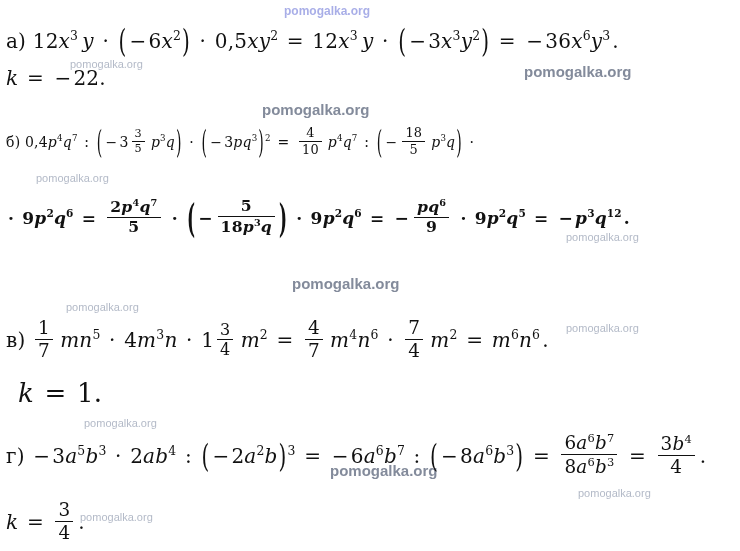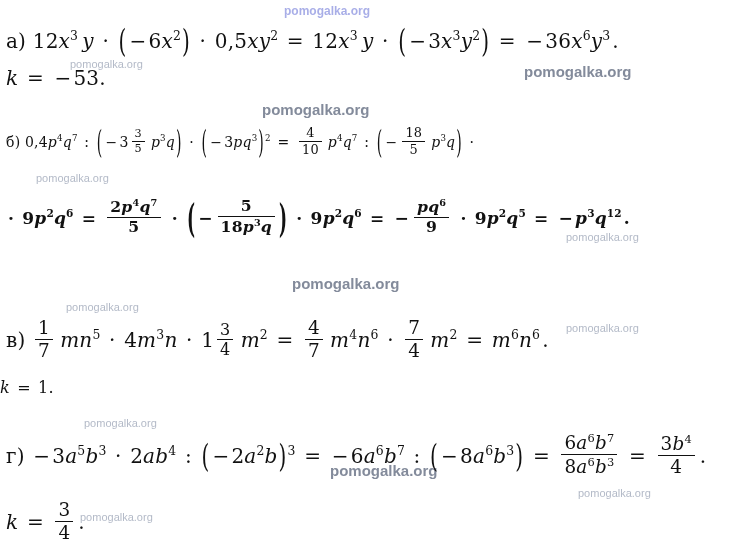--- a/index.html
+++ b/index.html
@@ -112,37 +112,37 @@
   <div class="wm sm" style="left:84px;  top:417px;">pomogalka.org</div>
   <div class="wm mid strong" style="left:330px; top:462px;">pomogalka.org</div>
   <div class="wm sm" style="left:578px; top:487px;">pomogalka.org</div>
   <div class="wm sm" style="left:80px;  top:511px;">pomogalka.org</div>
 
   <div class="math" style="left:6px; top:28px; font-size:20px;text-align:right;">
     <span class="lbl">а)</span>&nbsp;<span class="num">12</span>x<sup class="num">3</sup> y&nbsp;<span class="op">·</span>&nbsp;<span class="par">(</span><span class="op">−</span><span class="num">6</span>x<sup class="num">2</sup><span class="par">)</span>&nbsp;<span class="op">·</span>&nbsp;<span class="num">0,5</span>xy<sup class="num">2</sup>&nbsp;<span class="op">=</span>&nbsp;<span class="num">12</span>x<sup class="num">3</sup> y&nbsp;<span class="op">·</span>&nbsp;<span class="par">(</span><span class="op">−</span><span class="num">3</span>x<sup class="num">3</sup>y<sup class="num">2</sup><span class="par">)</span>&nbsp;<span class="op">=</span>&nbsp;<span class="op">−</span><span class="num">36</span>x<sup class="num">6</sup>y<sup class="num">3</sup><span class="op">.</span>
   </div>
 
   <div class="math" style="left:6px; top:66px; font-size:20px;">
-    k&nbsp;<span class="op">=</span>&nbsp;<span class="op">−</span><span class="num">53.</span>
+    k&nbsp;<span class="op">=</span>&nbsp;<span class="op">−</span><span class="num">22.</span>
   </div>
 
   <div class="math" style="left:6px; top:126px; font-size:14px;">
     <span class="lbl">б)</span>&nbsp;<span class="num">0,4</span>p<sup class="num">4</sup>q<sup class="num">7</sup>&nbsp;<span class="op">:</span>&nbsp;<span class="par tall">(</span><span class="op">−</span><span class="num">3</span><span class="frac small"><span class="t num">3</span><span class="b num">5</span></span> p<sup class="num">3</sup>q<span class="par tall">)</span>&nbsp;<span class="op">·</span>&nbsp;<span class="par tall">(</span><span class="op">−</span><span class="num">3</span>pq<sup class="num">3</sup><span class="par tall">)</span><sup class="num">2</sup>&nbsp;<span class="op">=</span>&nbsp;<span class="frac"><span class="t num">4</span><span class="b num">10</span></span> p<sup class="num">4</sup>q<sup class="num">7</sup>&nbsp;<span class="op">:</span>&nbsp;<span class="par tall">(</span><span class="op">−</span><span class="frac"><span class="t num">18</span><span class="b num">5</span></span> p<sup class="num">3</sup>q<span class="par tall">)</span>&nbsp;<span class="op">·</span>
   </div>
 
   <div class="math" style="left:6px; top:198px; font-size:17px;font-weight:bold;">
     <span class="op">·</span>&nbsp;<span class="num">9</span>p<sup class="num">2</sup>q<sup class="num">6</sup>&nbsp;<span class="op">=</span>&nbsp;<span class="frac"><span class="t"><span class="num">2</span>p<sup class="num">4</sup>q<sup class="num">7</sup></span><span class="b num">5</span></span>&nbsp;<span class="op">·</span>&nbsp;<span class="par tall">(</span><span class="op">−</span><span class="frac"><span class="t num">5</span><span class="b"><span class="num">18</span>p<sup class="num">3</sup>q</span></span><span class="par tall">)</span>&nbsp;<span class="op">·</span>&nbsp;<span class="num">9</span>p<sup class="num">2</sup>q<sup class="num">6</sup>&nbsp;<span class="op">=</span>&nbsp;<span class="op">−</span><span class="frac"><span class="t">pq<sup class="num">6</sup></span><span class="b num">9</span></span>&nbsp;<span class="op">·</span>&nbsp;<span class="num">9</span>p<sup class="num">2</sup>q<sup class="num">5</sup>&nbsp;<span class="op">=</span>&nbsp;<span class="op">−</span>p<sup class="num">3</sup>q<sup class="num">12</sup><span class="op">.</span>
   </div>
 
 
   <div class="math" style="left:6px; top:318px; font-size:20px;">
     <span class="lbl">в)</span>&nbsp;<span class="frac"><span class="t num">1</span><span class="b num">7</span></span> mn<sup class="num">5</sup>&nbsp;<span class="op">·</span>&nbsp;<span class="num">4</span>m<sup class="num">3</sup>n&nbsp;<span class="op">·</span>&nbsp;<span class="num">1</span><span class="frac small"><span class="t num">3</span><span class="b num">4</span></span> m<sup class="num">2</sup>&nbsp;<span class="op">=</span>&nbsp;<span class="frac"><span class="t num">4</span><span class="b num">7</span></span> m<sup class="num">4</sup>n<sup class="num">6</sup>&nbsp;<span class="op">·</span>&nbsp;<span class="frac"><span class="t num">7</span><span class="b num">4</span></span> m<sup class="num">2</sup>&nbsp;<span class="op">=</span>&nbsp;m<sup class="num">6</sup>n<sup class="num">6</sup><span class="op">.</span>
   </div>
 
-  <div class="math" style="left:0; top:378px; font-size:16px;">
+  <div class="math" style="left:18px; top:378px; font-size:26px;">
     k&nbsp;<span class="op">=</span>&nbsp;<span class="num">1.</span>
   </div>
 
   <div class="math" style="left:6px; top:432px; font-size:20px;">
     <span class="lbl">г)</span>&nbsp;<span class="op">−</span><span class="num">3</span>a<sup class="num">5</sup>b<sup class="num">3</sup>&nbsp;<span class="op">·</span>&nbsp;<span class="num">2</span>ab<sup class="num">4</sup>&nbsp;<span class="op">:</span>&nbsp;<span class="par">(</span><span class="op">−</span><span class="num">2</span>a<sup class="num">2</sup>b<span class="par">)</span><sup class="num">3</sup>&nbsp;<span class="op">=</span>&nbsp;<span class="op">−</span><span class="num">6</span>a<sup class="num">6</sup>b<sup class="num">7</sup>&nbsp;<span class="op">:</span>&nbsp;<span class="par">(</span><span class="op">−</span><span class="num">8</span>a<sup class="num">6</sup>b<sup class="num">3</sup><span class="par">)</span>&nbsp;<span class="op">=</span>&nbsp;<span class="frac"><span class="t"><span class="num">6</span>a<sup class="num">6</sup>b<sup class="num">7</sup></span><span class="b"><span class="num">8</span>a<sup class="num">6</sup>b<sup class="num">3</sup></span></span>&nbsp;<span class="op">=</span>&nbsp;<span class="frac"><span class="t"><span class="num">3</span>b<sup class="num">4</sup></span><span class="b num">4</span></span><span class="op">.</span>
   </div>
 
   <div class="math" style="left:6px; top:500px; font-size:20px;">
     k&nbsp;<span class="op">=</span>&nbsp;<span class="frac"><span class="t num">3</span><span class="b num">4</span></span><span class="op">.</span>
   </div>

